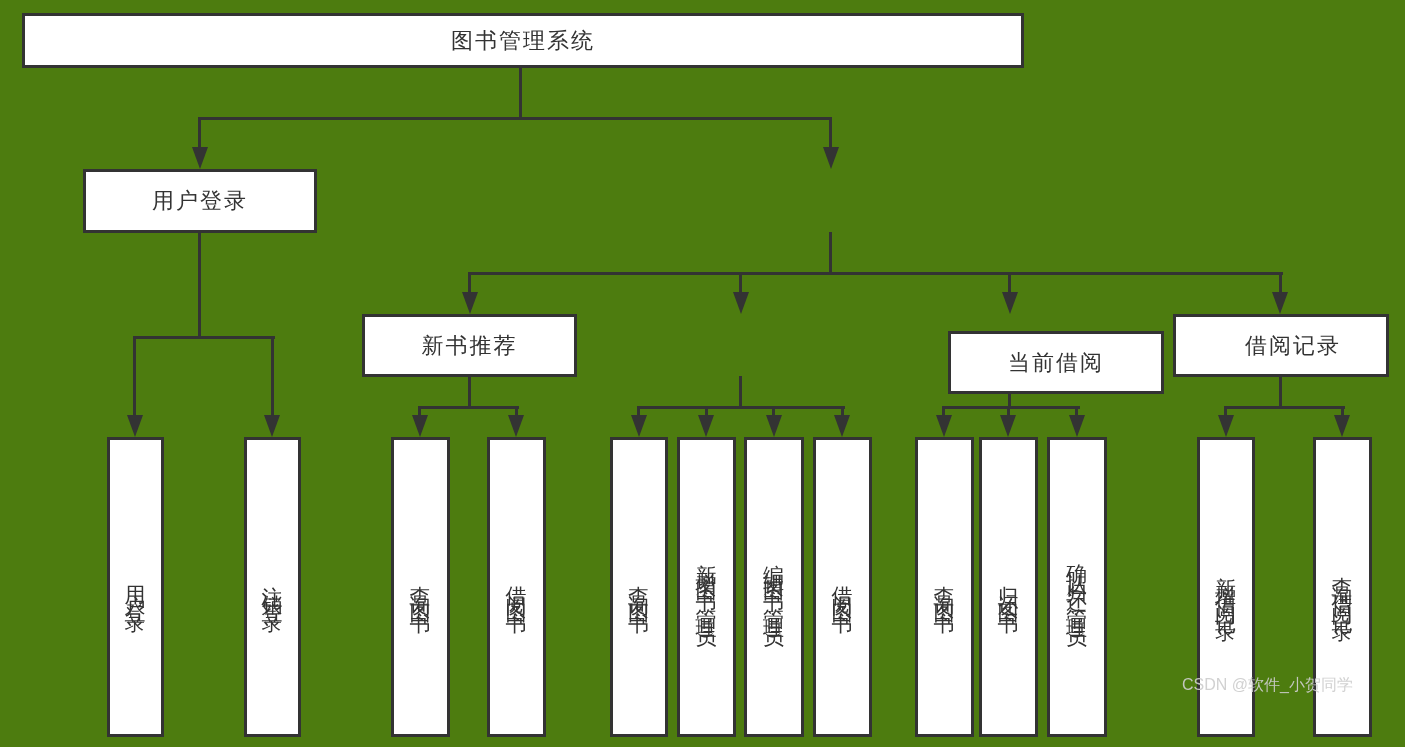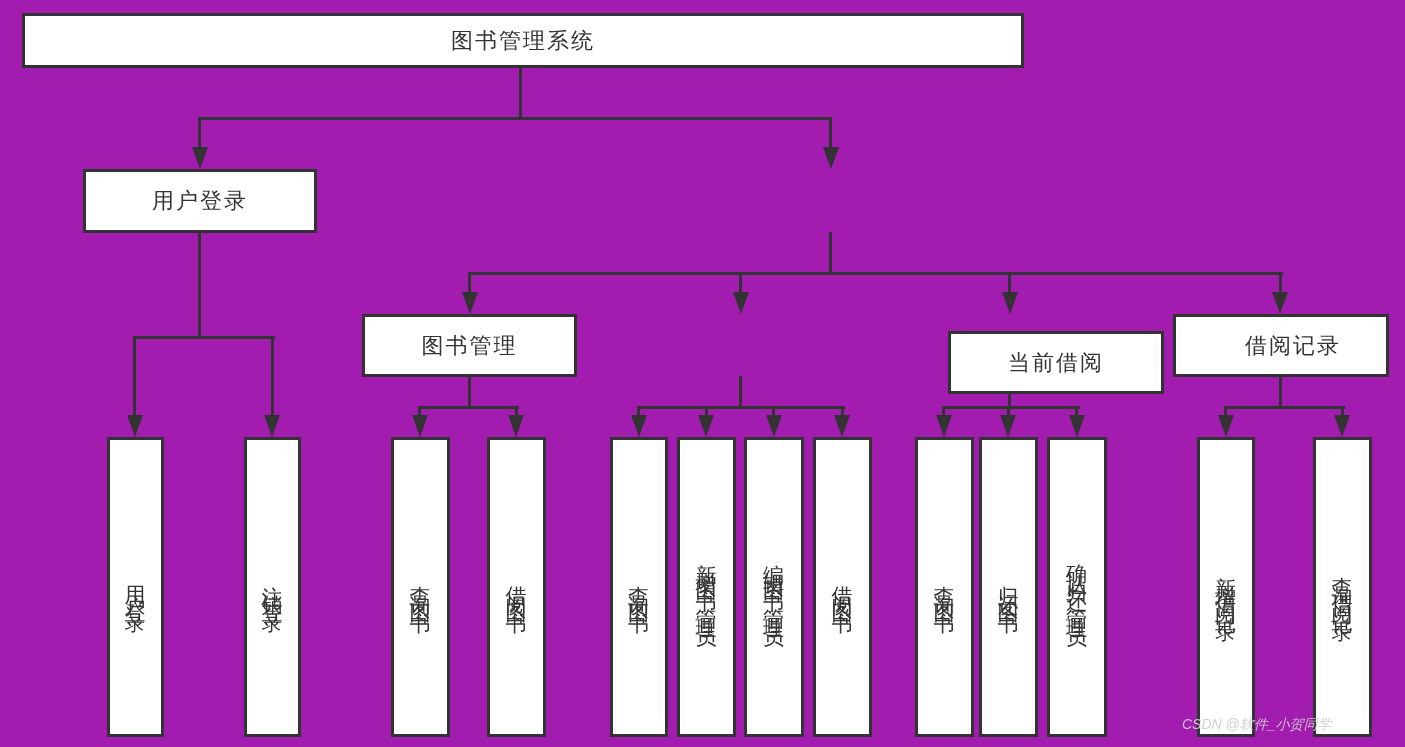--- a/index.html
+++ b/index.html
@@ -4,21 +4,21 @@
 <style>
   html, body {
     margin: 0;
     padding: 0;
     background: #ffffff;
   }
   #canvas {
     position: relative;
     width: 1405px;
     height: 747px;
-    background: #a21caf;
+    background: #4d7c0f;
     overflow: hidden;
     font-family: "Liberation Sans", sans-serif;
   }
   .box {
     position: absolute;
     box-sizing: border-box;
     border: 3px solid #333333;
     background: #ffffff;
     display: flex;
     align-items: center;
@@ -69,26 +69,25 @@
     width: 0;
     height: 0;
     border-left: 8px solid transparent;
     border-right: 8px solid transparent;
     border-top: 22px solid #333333;
     z-index: 1;
   }
   #watermark {
     position: absolute;
     left: 1182px;
-    top: 716px;
-    font-size: 14px;
+    top: 675px;
+    font-size: 16px;
     color: rgba(205, 205, 205, 0.92);
     white-space: nowrap;
     z-index: 5;
-    font-style: italic;
   }
 </style>
 </head>
 <body>
 
 <div id="canvas">
 
   <div class="box" style="left:22px; top:13px; width:1002px; height:55px;">
     <span class="hlabel">图书管理系统</span>
   </div>
@@ -116,21 +115,21 @@
   <div class="vl" style="left:468px; top:272px; height:23px;"></div>
   <div class="tri" style="left:462px; top:292px;"></div>
   <div class="vl" style="left:739px; top:272px; height:23px;"></div>
   <div class="tri" style="left:733px; top:292px;"></div>
   <div class="vl" style="left:1008px; top:272px; height:23px;"></div>
   <div class="tri" style="left:1002px; top:292px;"></div>
   <div class="vl" style="left:1279px; top:272px; height:23px;"></div>
   <div class="tri" style="left:1272px; top:292px;"></div>
 
   <div class="box" style="left:362px; top:314px; width:215px; height:63px;">
-    <span class="hlabel">图书管理</span>
+    <span class="hlabel">新书推荐</span>
   </div>
   <div class="box" style="left:948px; top:314px; width:216px; height:63px;margin-top:17px;">
     <span class="hlabel">当前借阅</span>
   </div>
   <div class="box" style="left:1173px; top:314px; width:216px; height:63px;padding-left:24px;">
     <span class="hlabel">借阅记录</span>
   </div>
 
   <div class="vl" style="left:468px; top:376px; height:33px;"></div>
   <div class="hl" style="left:418px; top:406px; width:101px;"></div>

